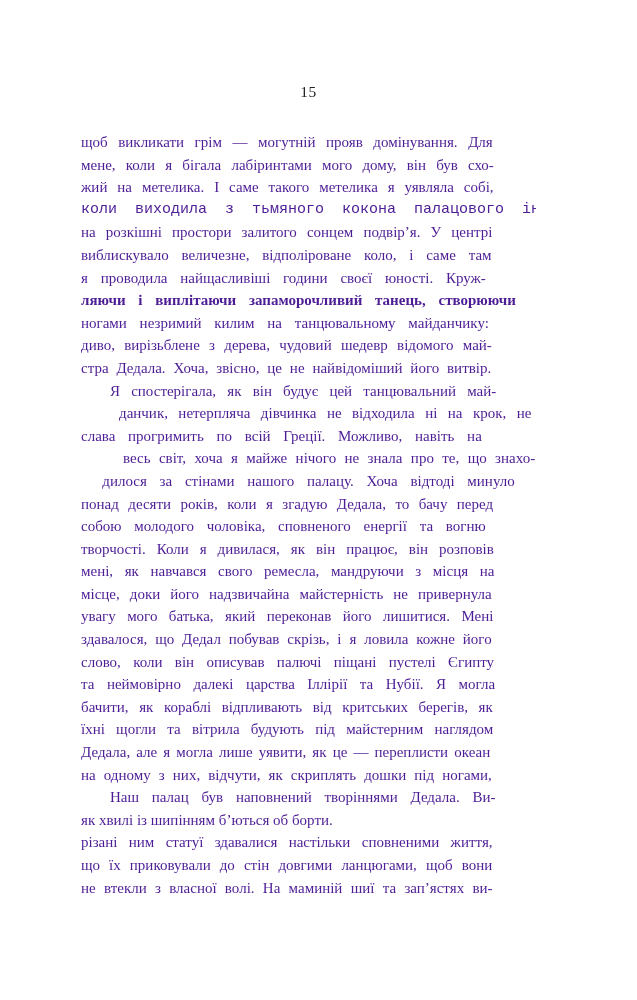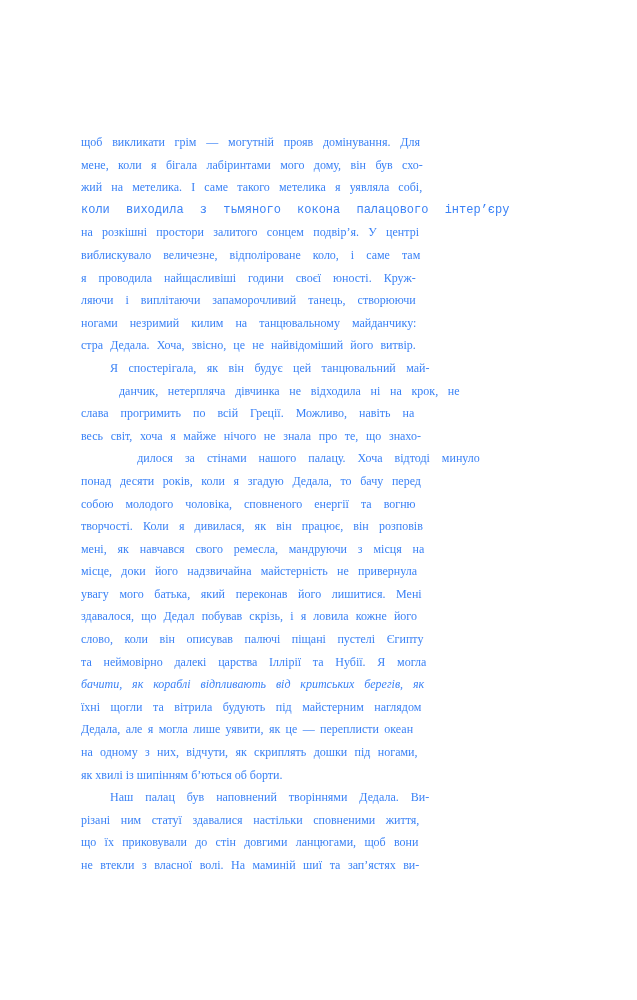--- a/index.html
+++ b/index.html
@@ -24,65 +24,67 @@
     text-align: center;
     font-size: 15.5px;
     letter-spacing: 0.5px;
     color: #222222;
   }
   .text-block {
     position: absolute;
     top: 131px;
     left: 81px;
     width: 455px;
-    font-size: 12px;
+    font-size: 15px;
     line-height: 22.6px;
-    color: #3b82f6;
+    color: #4c1d95;
   }
   .line {
     height: 22.6px;
     overflow: hidden;
     white-space: nowrap;
   }
   .line.indent {
     padding-left: 29px;
   }
 </style>
 </head>
 <body>
 
 <div class="book-page">
+  <div class="page-number">15</div>
   <div class="text-block">
       <div class="line" style="word-spacing: 6.8058px;"><span style="white-space: nowrap;">щоб викликати грім — могутній прояв домінування. Для</span></div>
       <div class="line" style="word-spacing: 6.42188px;"><span style="white-space: nowrap;">мене, коли я бігала лабіринтами мого дому, він був схо-</span></div>
       <div class="line" style="word-spacing: 6.15451px;"><span style="white-space: nowrap;">жий на метелика. І саме такого метелика я уявляла собі,</span></div>
       <div class="line" style="word-spacing: 9px; font-family: Liberation Mono, monospace;"><span style="white-space: nowrap;">коли виходила з тьмяного кокона палацового інтер’єру</span></div>
       <div class="line" style="word-spacing: 6.33036px;"><span style="white-space: nowrap;">на розкішні простори залитого сонцем подвір’я. У центрі</span></div>
       <div class="line" style="word-spacing: 9px;"><span style="white-space: nowrap;">виблискувало величезне, відполіроване коло, і саме там</span></div>
       <div class="line" style="word-spacing: 9px;"><span style="white-space: nowrap;">я проводила найщасливіші години своєї юності. Круж-</span></div>
-      <div class="line" style="word-spacing: 9px;"><span style="white-space: nowrap;">ляючи і виплітаючи запаморочливий танець, створюючи</span></div>
+      <div class="line" style="word-spacing: 9px; font-weight: bold;"><span style="white-space: nowrap;">ляючи і виплітаючи запаморочливий танець, створюючи</span></div>
       <div class="line" style="word-spacing: 9px;"><span style="white-space: nowrap;">ногами незримий килим на танцювальному майданчику:</span></div>
+      <div class="line" style="word-spacing: 5.52679px;"><span style="white-space: nowrap;">диво, вирізьблене з дерева, чудовий шедевр відомого май-</span></div>
       <div class="line" style="word-spacing: 4.12305px;"><span style="white-space: nowrap;">стра Дедала. Хоча, звісно, це не найвідоміший його витвір.</span></div>
       <div class="line indent" style="word-spacing: 7.41964px;"><span style="white-space: nowrap;">Я спостерігала, як він будує цей танцювальний май-</span></div>
       <div class="line" style="word-spacing: 6.69531px; margin-left: 38px;"><span style="white-space: nowrap;">данчик, нетерпляча дівчинка не відходила ні на крок, не</span></div>
       <div class="line" style="word-spacing: 9px;"><span style="white-space: nowrap;">слава прогримить по всій Греції. Можливо, навіть на</span></div>
-      <div class="line" style="word-spacing: 4.64205px;"><span style="white-space: nowrap;">весь світ, хоча я майже нічого не знала про те, що знахо-</span></div>
+      <div class="line" style="word-spacing: 4.64205px;"><span style="white-space: nowrap; margin-left: 42px;">весь світ, хоча я майже нічого не знала про те, що знахо-</span></div>
       <div class="line" style="word-spacing: 9px; text-align: center;"><span style="white-space: nowrap;">дилося за стінами нашого палацу. Хоча відтоді минуло</span></div>
       <div class="line" style="word-spacing: 5.67361px;"><span style="white-space: nowrap;">понад десяти років, коли я згадую Дедала, то бачу перед</span></div>
       <div class="line" style="word-spacing: 9px;"><span style="white-space: nowrap; margin-top: 20px;">собою молодого чоловіка, сповненого енергії та вогню</span></div>
       <div class="line" style="word-spacing: 7.22461px;"><span style="white-space: nowrap;">творчості. Коли я дивилася, як він працює, він розповів</span></div>
       <div class="line" style="word-spacing: 7.86523px;"><span style="white-space: nowrap;">мені, як навчався свого ремесла, мандруючи з місця на</span></div>
       <div class="line" style="word-spacing: 6.27344px;"><span style="white-space: nowrap;">місце, доки його надзвичайна майстерність не привернула</span></div>
       <div class="line" style="word-spacing: 7.6808px;"><span style="white-space: nowrap;">увагу мого батька, який переконав його лишитися. Мені</span></div>
       <div class="line" style="word-spacing: 4.125px;"><span style="white-space: nowrap;">здавалося, що Дедал побував скрізь, і я ловила кожне його</span></div>
       <div class="line" style="word-spacing: 8.55804px;"><span style="white-space: nowrap;">слово, коли він описував палючі піщані пустелі Єгипту</span></div>
       <div class="line" style="word-spacing: 8.75586px;"><span style="white-space: nowrap;">та неймовірно далекі царства Іллірії та Нубії. Я могла</span></div>
-      <div class="line" style="word-spacing: 6.85045px;"><span style="white-space: nowrap; font-style: italic;">бачити, як кораблі відпливають від критських берегів, як</span></div>
+      <div class="line" style="word-spacing: 6.85045px;"><span style="white-space: nowrap;">бачити, як кораблі відпливають від критських берегів, як</span></div>
       <div class="line" style="word-spacing: 7.47991px;"><span style="white-space: nowrap;">їхні щогли та вітрила будують під майстерним наглядом</span></div>
       <div class="line" style="word-spacing: 2.35156px;"><span style="white-space: nowrap;">Дедала, але я могла лише уявити, як це — переплисти океан</span></div>
       <div class="line" style="word-spacing: 4.34375px;"><span style="white-space: nowrap;">на одному з них, відчути, як скриплять дошки під ногами,</span></div>
+      <div class="line indent" style="word-spacing: 9px;"><span style="white-space: nowrap;">Наш палац був наповнений творіннями Дедала. Ви-</span></div>
       <div class="line para-end">як хвилі із шипінням б’ються об борти.</div>
-      <div class="line indent" style="word-spacing: 9px;"><span style="white-space: nowrap;">Наш палац був наповнений творіннями Дедала. Ви-</span></div>
       <div class="line" style="word-spacing: 7.57812px;"><span style="white-space: nowrap; margin-top: 24px;">різані ним статуї здавалися настільки сповненими життя,</span></div>
       <div class="line" style="word-spacing: 5.3125px;"><span style="white-space: nowrap;">що їх приковували до стін довгими ланцюгами, щоб вони</span></div>
       <div class="line" style="word-spacing: 4.5375px;"><span style="white-space: nowrap;">не втекли з власної волі. На маминій шиї та зап’ястях ви-</span></div>
     </div>
 </div>
 
 </body></html>

